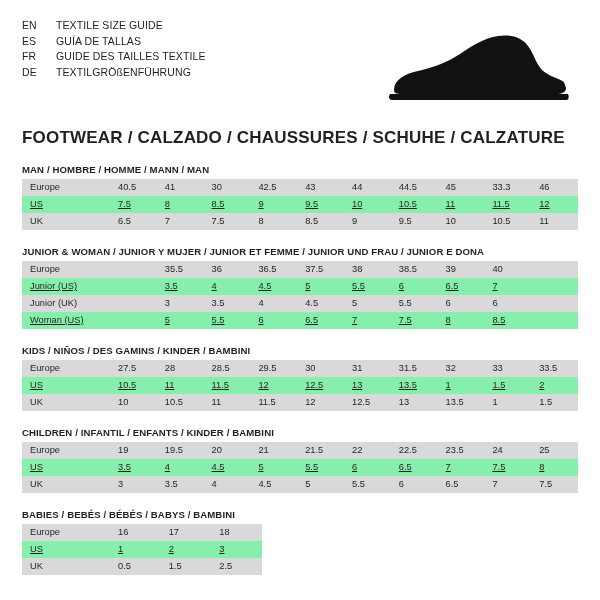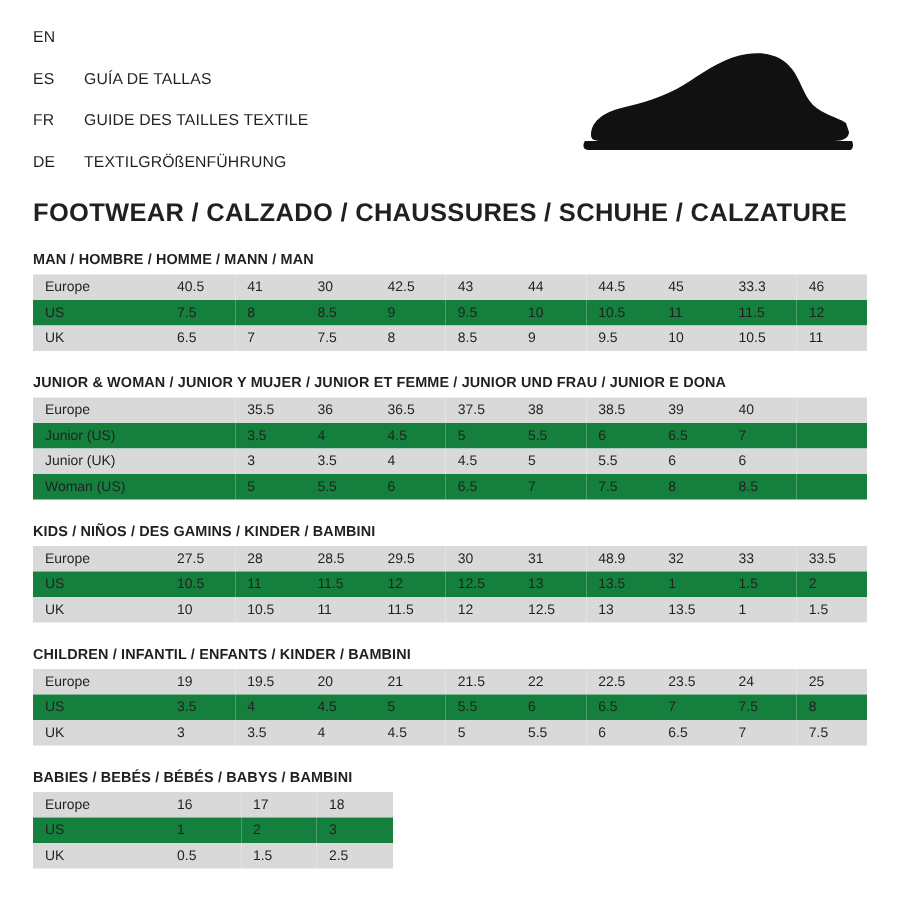--- a/index.html
+++ b/index.html
@@ -24,21 +24,21 @@
 
   
   .header {
     display: flex;
     align-items: flex-start;
     justify-content: space-between;
   }
   .lang-block {
     display: flex;
     flex-direction: column;
-    gap: 12px;
+    gap: 0px;
   }
   .lang-row {
     display: flex;
     font-size: 10.5px;
     line-height: 15.5px;
     letter-spacing: 0.1px;
   }
   .lang-code {
     width: 34px;
     flex: 0 0 34px;
@@ -82,40 +82,42 @@
     font-size: 9.3px;
     line-height: 11px;
     padding: 3px 0 3px 8px;
     text-align: left;
     white-space: nowrap;
   }
   tr.shaded td {
     background: #d9d9d9;
   }
   tr.plain td {
-    background: #15803d;
+    background: #86efac;
+    text-decoration: underline;
   }
   td.label {
     width: 80px;
   }
 
   
   .narrow-wrap { width: 100%; }
   .narrow-wrap table { width: 240px; }
   .narrow-wrap td.label { width: 80px; }
 </style>
 </head>
 <body>
 
 <div class="page">
 
   <div class="header">
     <div class="lang-block">
       <div class="lang-row">
         <span class="lang-code">EN</span>
+        <span class="lang-text">TEXTILE SIZE GUIDE</span>
       </div>
       <div class="lang-row">
         <span class="lang-code">ES</span>
         <span class="lang-text">GUÍA DE TALLAS</span>
       </div>
       <div class="lang-row">
         <span class="lang-code">FR</span>
         <span class="lang-text">GUIDE DES TAILLES TEXTILE</span>
       </div>
       <div class="lang-row">
@@ -246,21 +248,21 @@
     <table>
       <tbody>
           <tr class="shaded">
         <td class="label">Europe</td>
         <td>27.5</td>
         <td>28</td>
         <td>28.5</td>
         <td>29.5</td>
         <td>30</td>
         <td>31</td>
-        <td>48.9</td>
+        <td>31.5</td>
         <td>32</td>
         <td>33</td>
         <td>33.5</td>
       </tr>
       <tr class="plain">
         <td class="label">US</td>
         <td>10.5</td>
         <td>11</td>
         <td>11.5</td>
         <td>12</td>

